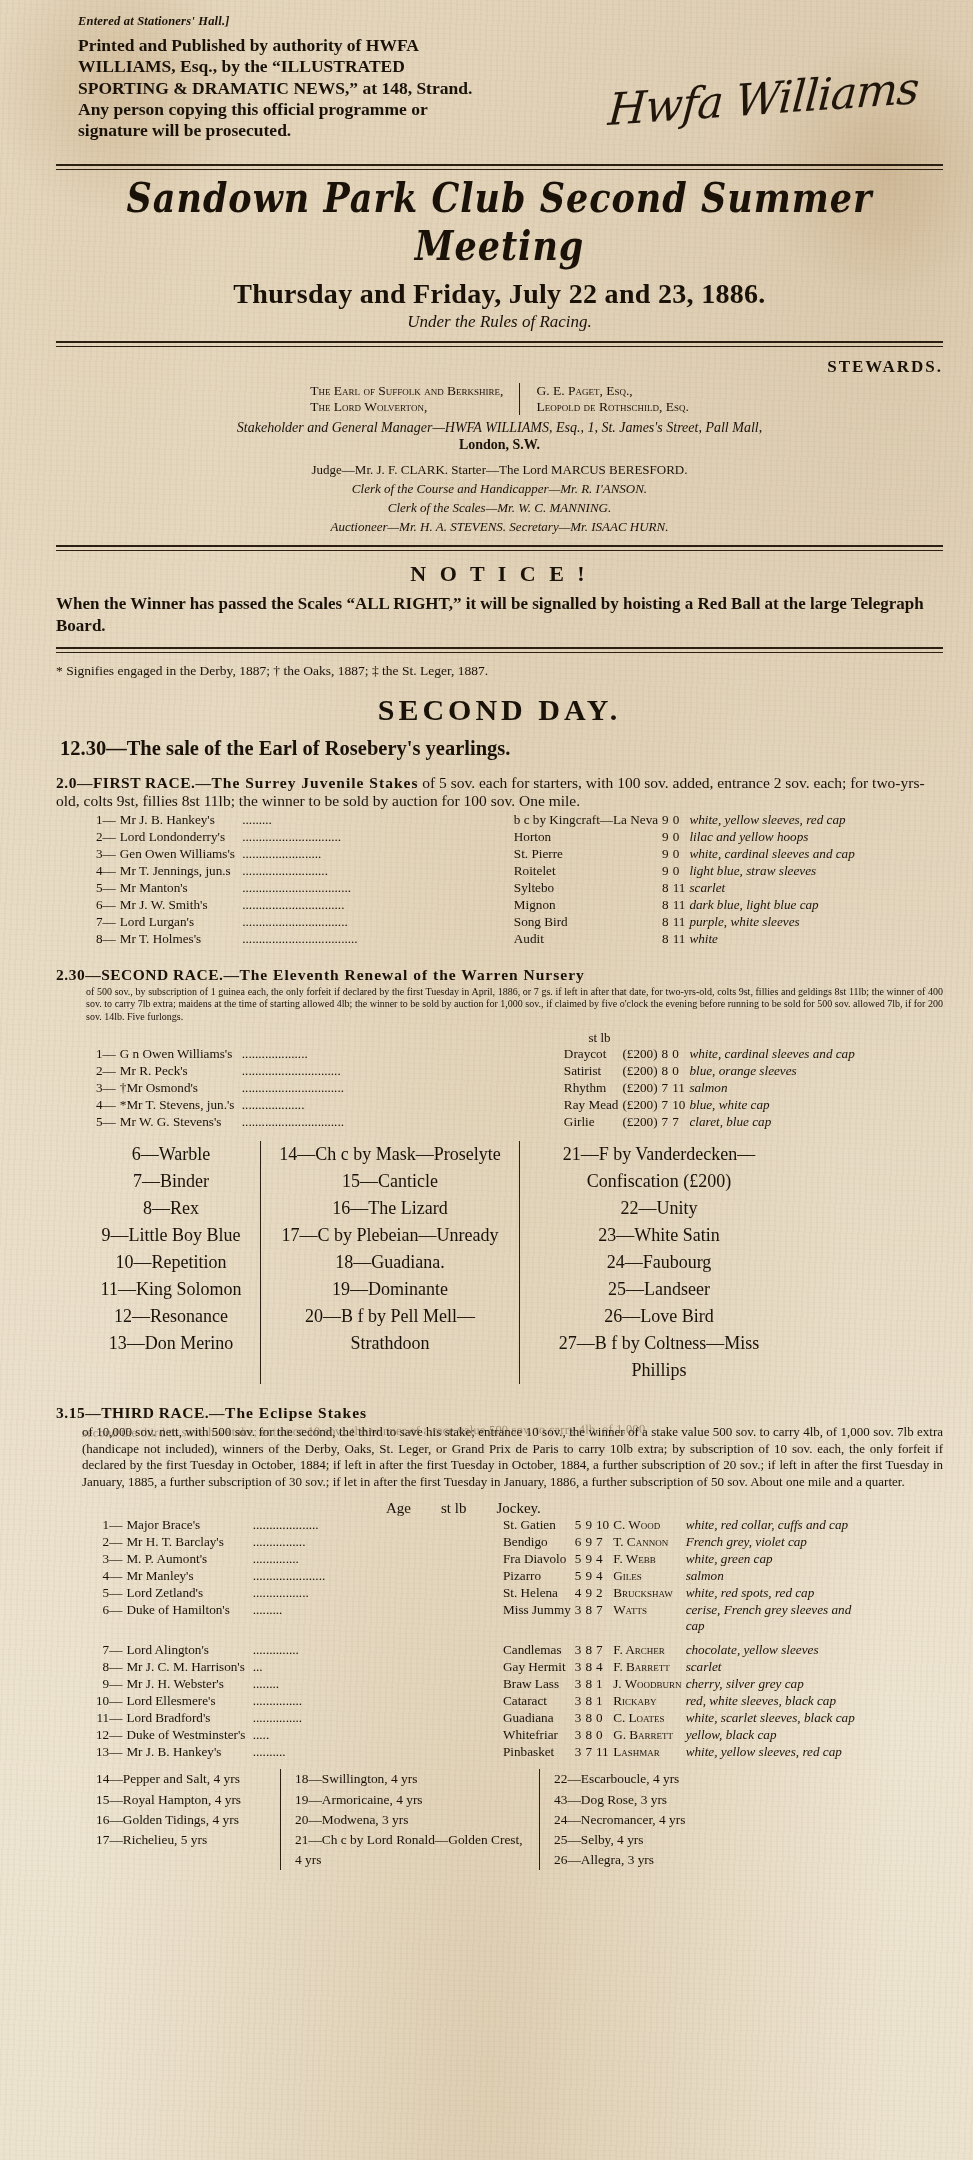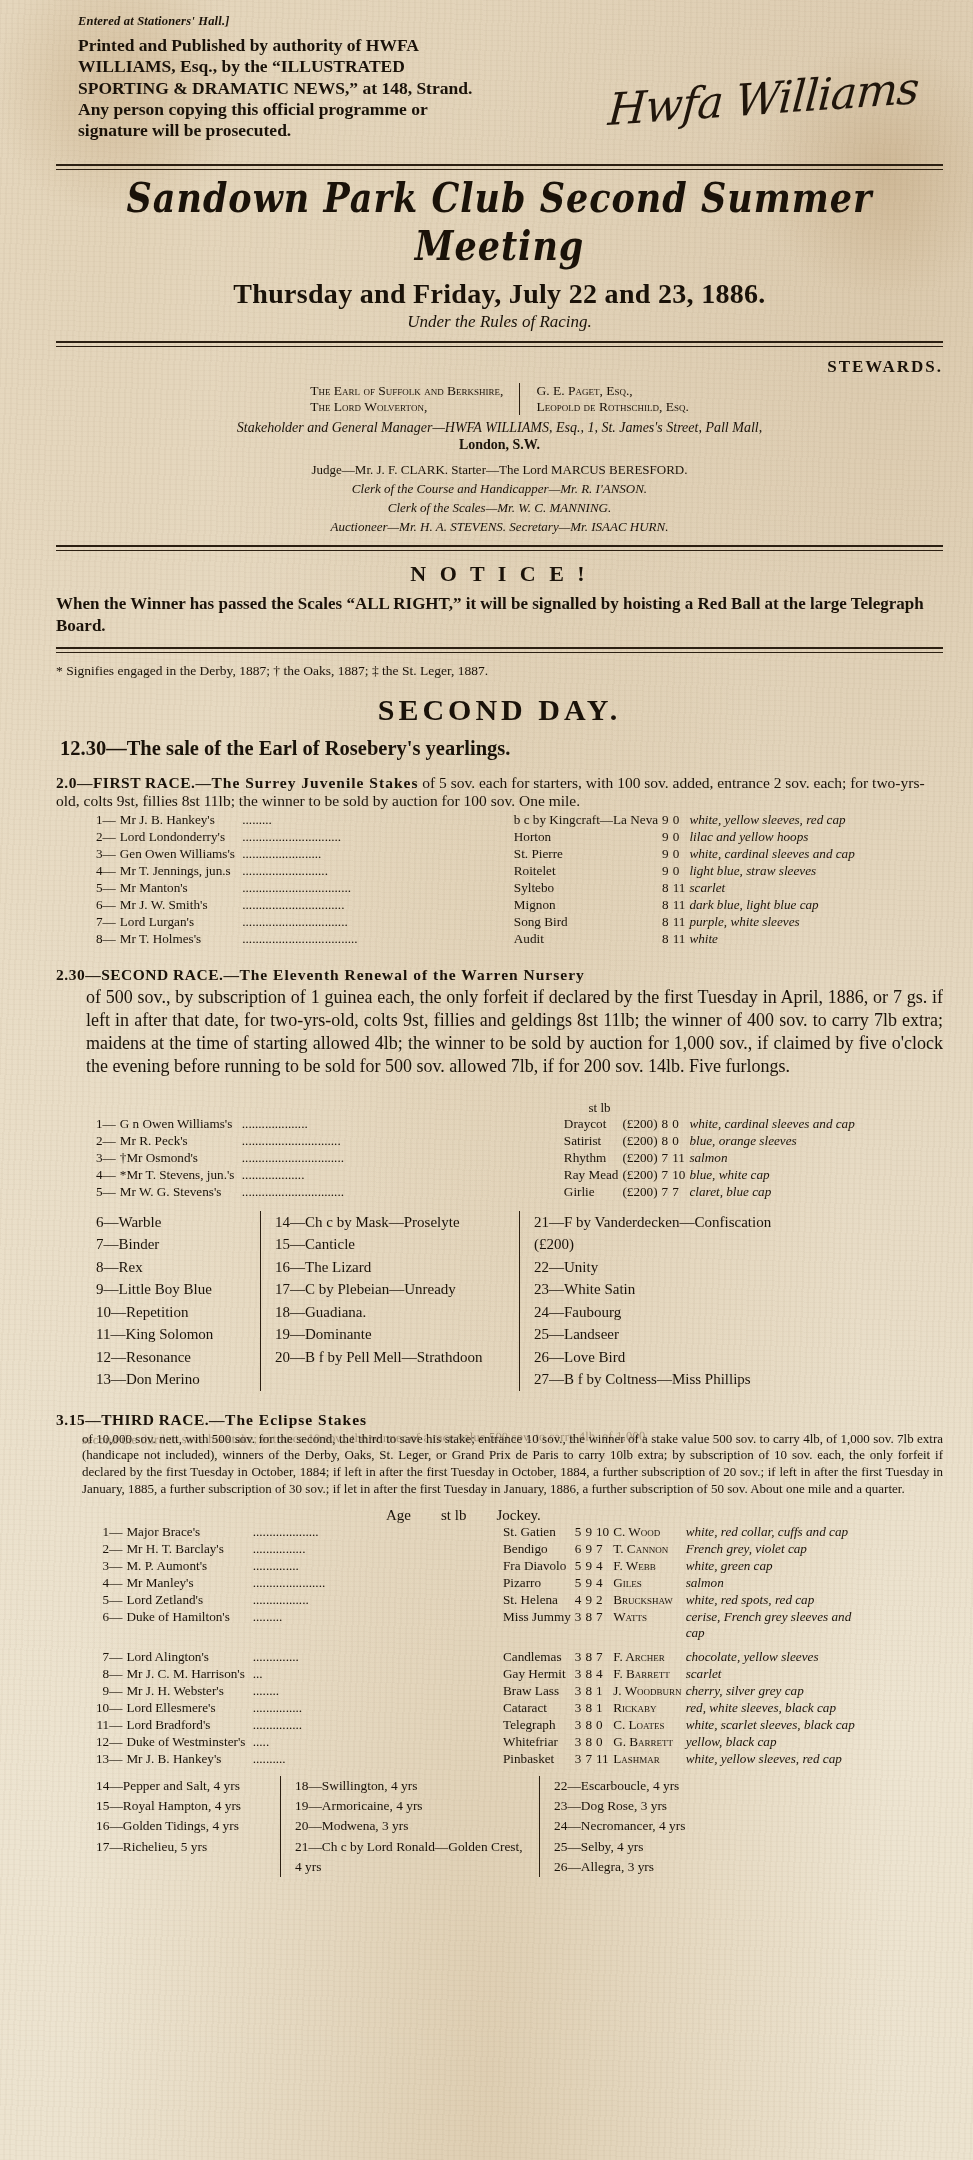--- a/index.html
+++ b/index.html
@@ -159,23 +159,23 @@
   }
 
   .race-head{
     font-weight:bold;
     font-size:15.5px;
     margin:10px 0 2px;
   }
   .race-head .num{letter-spacing:.5px;}
   .race-head .title-caps{letter-spacing:1px;}
   .race-cond{
-    font-size:18px;
+    font-size:10px;
     line-height:1.28;
-    margin:0 0 22px 30px;
+    margin:0 0 6px 30px;
     text-align:justify;
   }
 
   table.runners{
     border-collapse:collapse;
     font-size:13.2px;
     margin:0 0 0 40px;
     width:86%;
   }
   table.runners td{padding:0 4px 1px 0;vertical-align:top;white-space:nowrap;}
@@ -193,22 +193,23 @@
   .stlb{
     font-size:13px;
     margin:4px 0 0 0;
     text-align:center;
     padding-left:200px;
   }
 
   .three-col{
     display:flex;
     margin:10px 0 0 40px;
-    font-size:15px;
+    font-size:18px;
     line-height:1.5;
+    text-align:center;
   }
   .three-col .col{padding:0 14px;}
   .three-col .col.c1{width:150px;padding-left:0;}
   .three-col .col.c2{width:230px;border-left:1.5px solid #2b1f12;}
   .three-col .col.c3{width:250px;border-left:1.5px solid #2b1f12;}
 
   .overprint{
     position:relative;
     font-size:13px;
     line-height:1.28;
@@ -603,21 +604,21 @@
         <td class="age">3</td>
         <td class="wt1">8</td>
         <td class="wt2">1</td>
         <td class="jockey">Rickaby</td>
         <td class="colours">red, white sleeves, black cap</td>
       </tr>
       <tr>
         <td class="no">11—</td>
         <td class="owner">Lord Bradford's</td>
         <td class="dots">&nbsp;...............</td>
-        <td class="horse">Telegraph</td>
+        <td class="horse">Guadiana</td>
         <td class="age">3</td>
         <td class="wt1">8</td>
         <td class="wt2">0</td>
         <td class="jockey">C. Loates</td>
         <td class="colours">white, scarlet sleeves, black cap</td>
       </tr>
       <tr>
         <td class="no">12—</td>
         <td class="owner">Duke of Westminster's</td>
         <td class="dots">&nbsp;.....</td>
@@ -650,21 +651,21 @@
         <div>17—Richelieu, 5 yrs</div>
       </div>
       <div class="col c2">
         <div>18—Swillington, 4 yrs</div>
         <div>19—Armoricaine, 4 yrs</div>
         <div>20—Modwena, 3 yrs</div>
         <div>21—Ch c by Lord Ronald—Golden Crest, 4 yrs</div>
       </div>
       <div class="col c3">
         <div>22—Escarboucle, 4 yrs</div>
-        <div>23—Dog Rose, 3 yrs</div>
+        <div>43—Dog Rose, 3 yrs</div>
         <div>24—Necromancer, 4 yrs</div>
         <div>25—Selby, 4 yrs</div>
         <div>26—Allegra, 3 yrs</div>
       </div>
     </div>
 
   </div>
 </div>
 
 </body></html>

